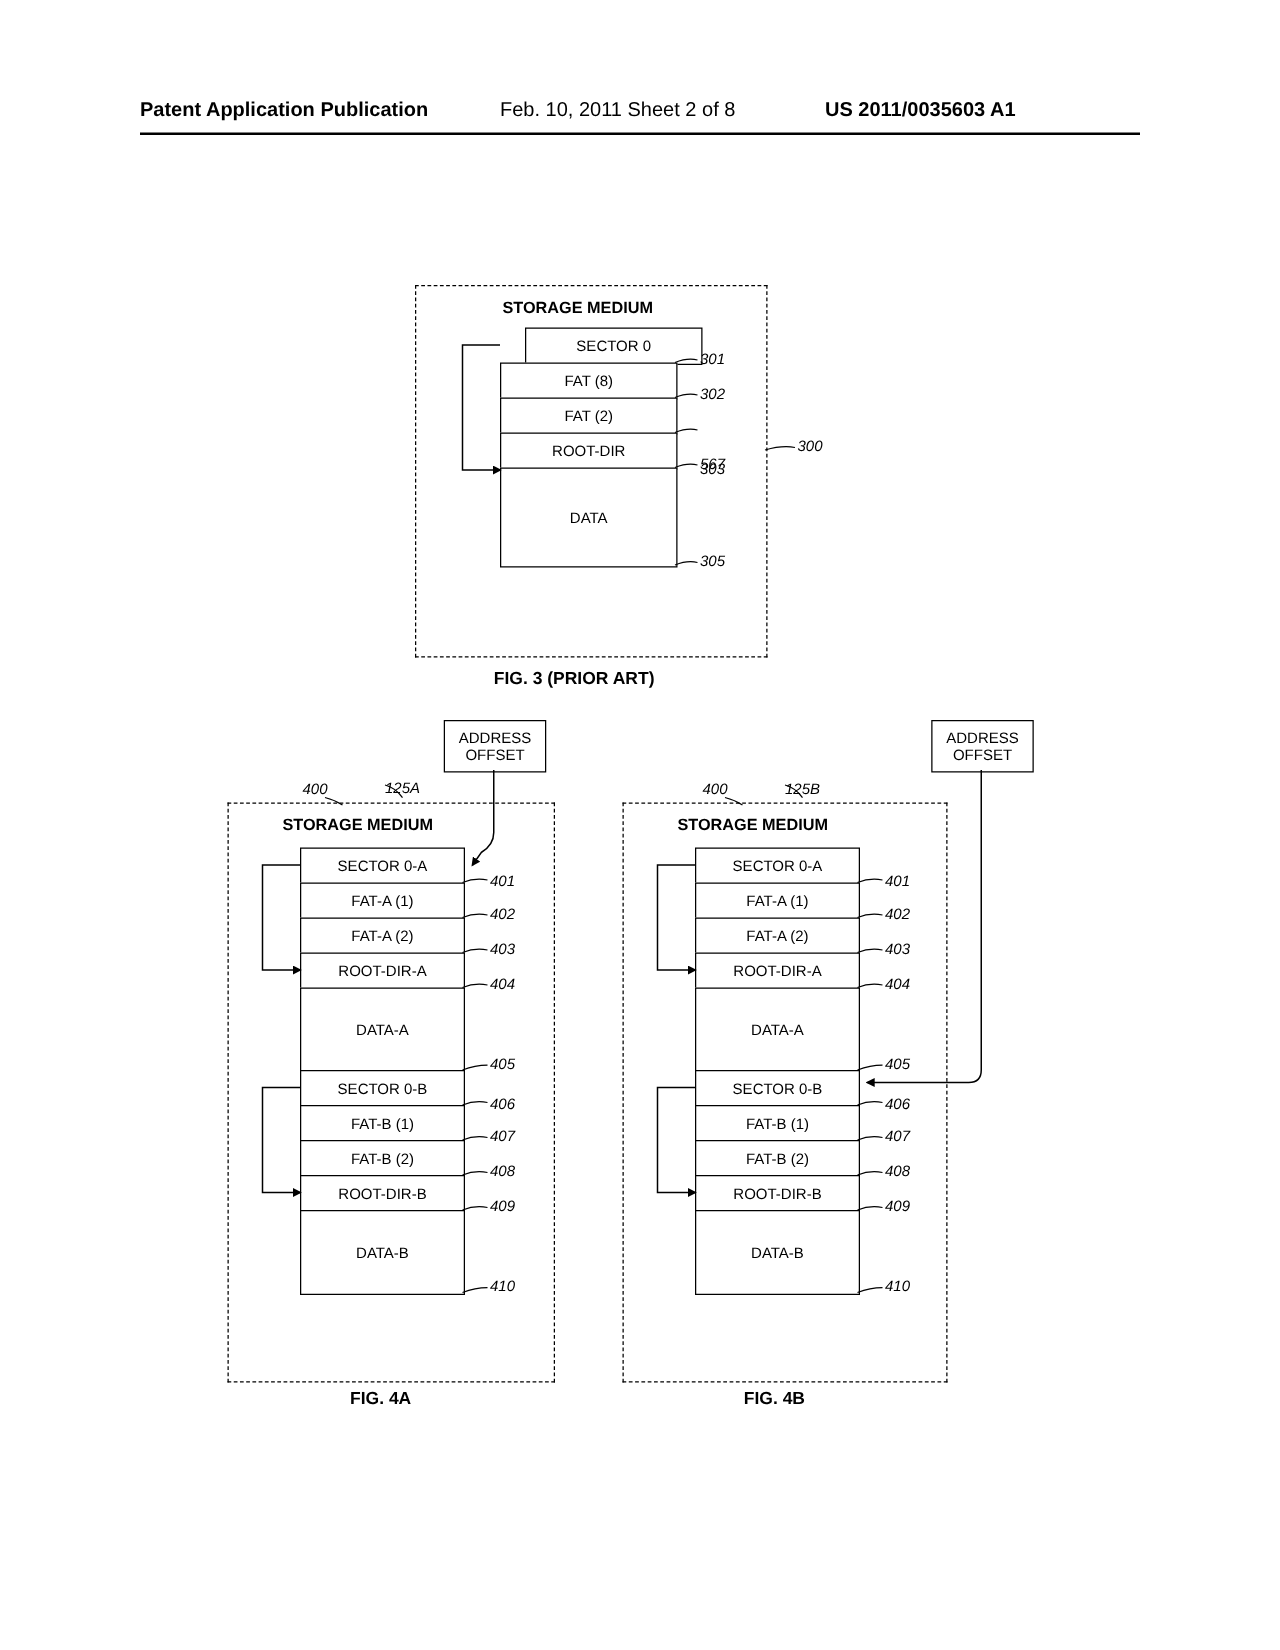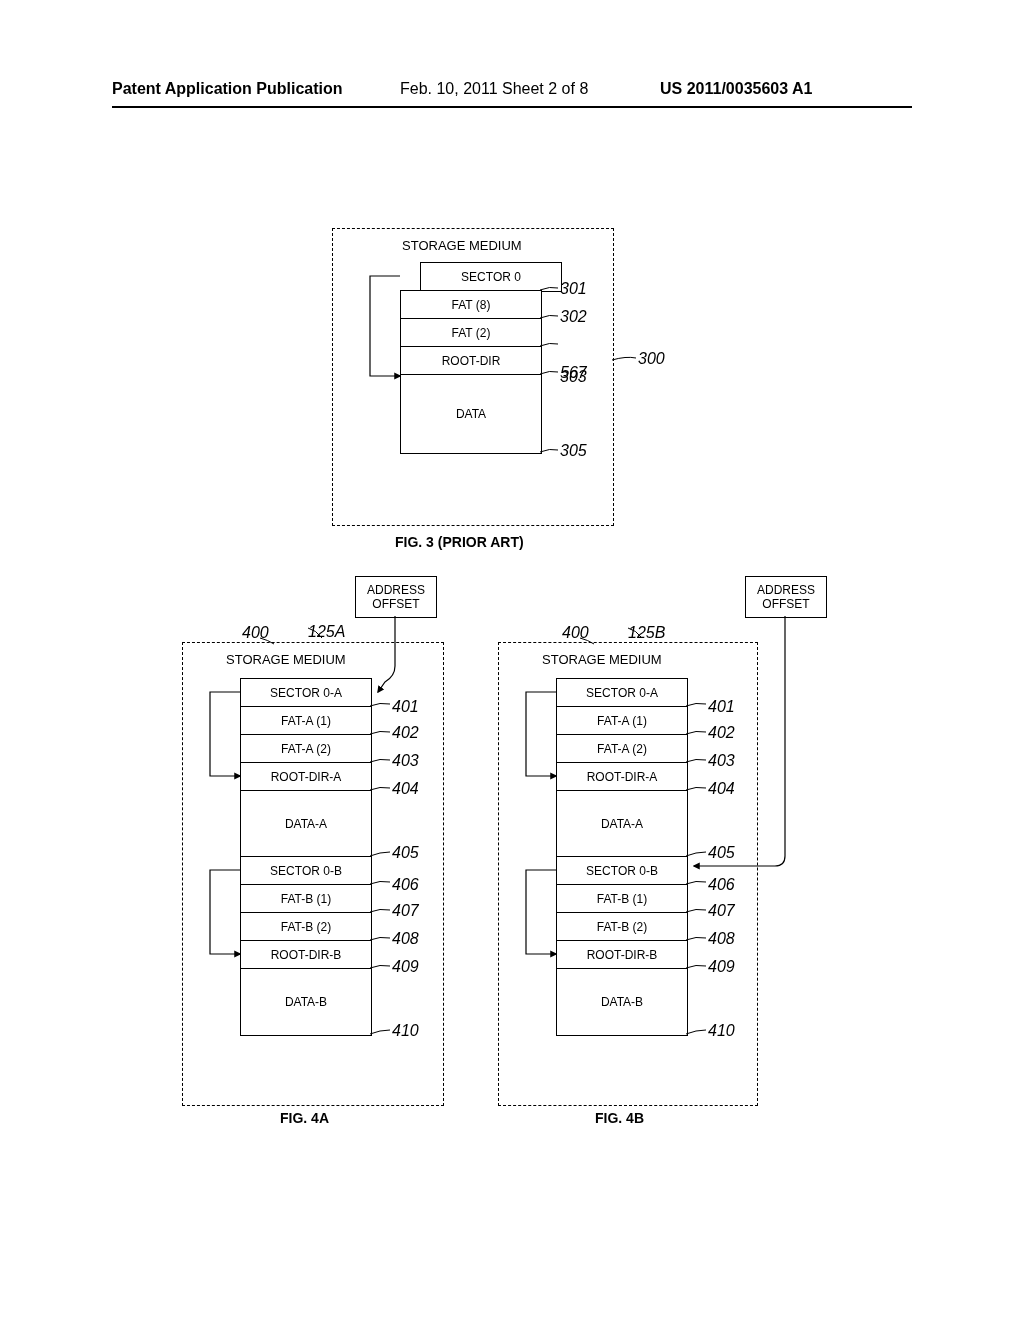--- a/index.html
+++ b/index.html
@@ -25,40 +25,40 @@
   position: absolute;
   top: 106px;
   left: 112px;
   width: 800px;
   height: 2px;
   background: #000;
 }
 .storage-label {
   position: absolute;
   font-size: 13px;
-  font-weight: normal;
+  font-weight: bold;
 }
 .dashbox {
   position: absolute;
   border: 1.5px dashed #000;
 }
 .solidbox {
   position: absolute;
   border: 1.5px solid #000;
   background: #fff;
   text-align: center;
   font-size: 12px;
   display: flex;
   align-items: center;
   justify-content: center;
 }
 .refnum {
   position: absolute;
   font-style: italic;
-  font-size: 16px;
+  font-size: 12px;
 }
 .figcap {
   position: absolute;
   font-weight: bold;
   font-size: 14px;
 }
 
 
 svg.overlay {
   position: absolute;

